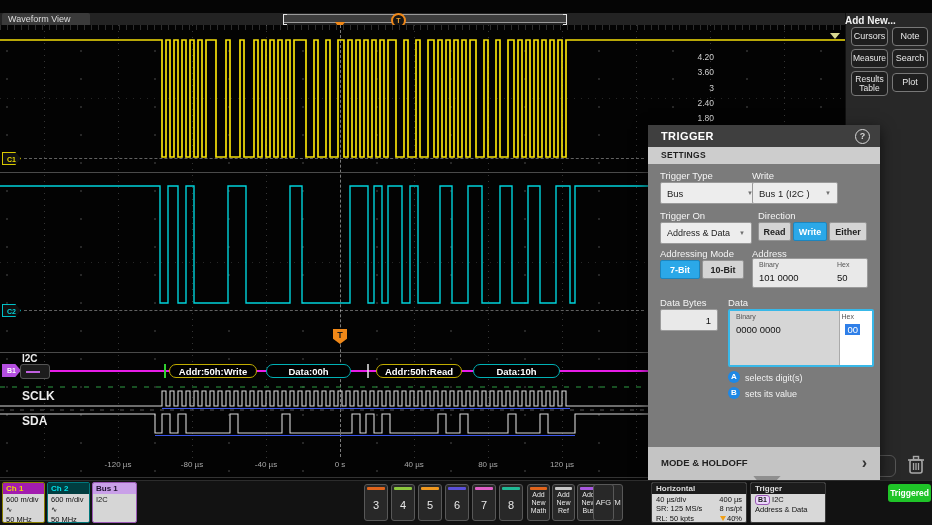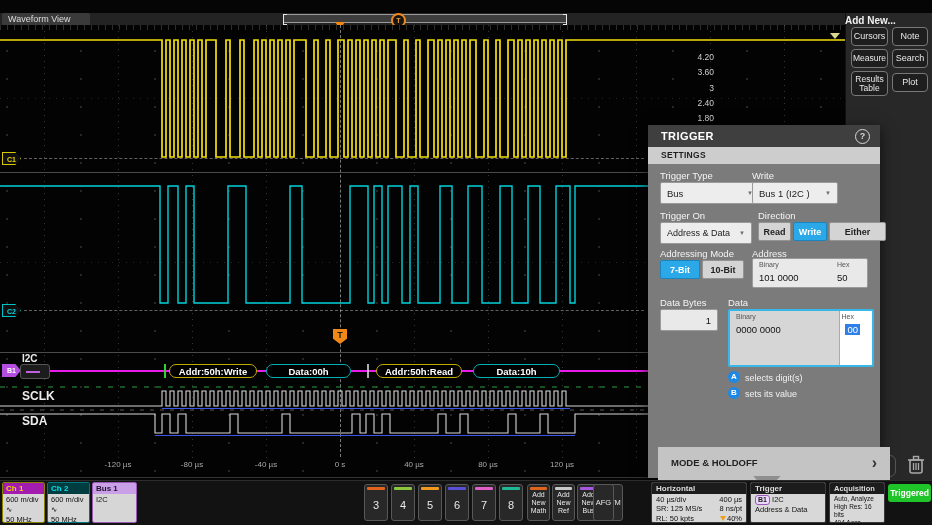--- a/index.html
+++ b/index.html
@@ -63,21 +63,21 @@
   .plabel{color:#f4f4f4;font-size:9.5px;}
   .dropdown{background:#ededed;border:1px solid #9a9a9a;border-radius:2px;color:#1c1c1c;font-size:9.5px;display:flex;align-items:center;padding:0 6px;box-sizing:border-box;justify-content:space-between;cursor:pointer;}
   .dropdown .arr{color:#707070;font-size:6px;}
   .segbtn{height:19px;background:#d4d4d4;border:1px solid #949494;color:#222;font-size:9px;font-weight:bold;display:flex;align-items:center;justify-content:center;box-sizing:border-box;border-radius:2px;cursor:pointer;}
   .segbtn.sel{background:#2ba8e8;border-color:#1d85bd;color:#fff;}
   .valbox{background:#e9e9e9;border:1px solid #9a9a9a;border-radius:2px;box-sizing:border-box;}
   .minilab{font-size:7px;color:#555;}
   .minival{font-size:9.5px;color:#111;}
   .hintcirc{width:12px;height:12px;background:#1e88e5;border-radius:50%;color:#fff;font-size:8px;font-weight:bold;text-align:center;line-height:12px;}
   .hinttext{color:#f2f2f2;font-size:9px;}
-  .pfoot{left:0;top:322px;width:232px;height:42px;background:#c4c4c4;color:#222;font-size:9.5px;font-weight:bold;line-height:31px;padding-left:13px;box-sizing:border-box;margin-left:10px;}
+  .pfoot{left:0;top:322px;width:232px;height:42px;background:#c4c4c4;color:#222;font-size:9.5px;font-weight:bold;line-height:31px;padding-left:13px;box-sizing:border-box;}
   .pfoot .chev{position:absolute;right:13px;top:0;font-size:16px;font-weight:bold;color:#333;}
   .ptail{left:750px;top:476px;width:34px;height:10px;background:#8f8f8f;clip-path:polygon(10% 0,90% 0,62% 100%,34% 100%);}
 
   .hiddenrect{left:866px;top:455px;width:30px;height:22px;border:1px solid #555;border-radius:6px;box-sizing:border-box;}
 
   
   .bottombar{left:0;top:480px;width:932px;height:45px;background:#121212;border-top:1px solid #2c2c2c;box-sizing:border-box;}
   .chbadge{top:482px;width:43px;height:41px;border-radius:2px;overflow:hidden;box-sizing:border-box;cursor:pointer;}
   .chbadge .hd{height:11px;font-size:8px;font-weight:bold;padding:0 3px;line-height:11px;}
   .chbadge .bd{height:30px;background:#d6d6d6;color:#111;font-size:7.5px;line-height:1.3;padding:1px 3px;box-sizing:border-box;}
@@ -210,21 +210,21 @@
     </div>
 
     <div class="abs plabel" style="left:12px;top:85px">Trigger On</div>
     <div class="abs dropdown" style="left:12px;top:97px;width:92px;height:22px;font-size:9px">
       <span>Address &amp; Data</span>
         <span class="arr">▼</span>
     </div>
     <div class="abs plabel" style="left:110px;top:85px">Direction</div>
     <div class="abs segbtn" style="left:110px;top:97px;width:33px">Read</div>
     <div class="abs segbtn sel" style="left:145px;top:97px;width:34px">Write</div>
-    <div class="abs segbtn" style="left:181px;top:97px;width:57px">Either</div>
+    <div class="abs segbtn" style="left:181px;top:97px;width:38px">Either</div>
 
     <div class="abs plabel" style="left:12px;top:123px">Addressing Mode</div>
     <div class="abs segbtn sel" style="left:12px;top:135px;width:40px">7-Bit</div>
     <div class="abs segbtn" style="left:54px;top:135px;width:42px">10-Bit</div>
     <div class="abs plabel" style="left:104px;top:123px">Address</div>
     <div class="abs valbox" style="left:104px;top:133px;width:116px;height:30px">
       <div class="minilab" style="position:absolute;left:6px;top:2px">Binary</div>
       <div class="minival" style="position:absolute;left:6px;top:13px">101 0000</div>
       <div class="minilab" style="position:absolute;left:84px;top:2px">Hex</div>
       <div class="minival" style="position:absolute;left:84px;top:13px">50</div>
@@ -343,23 +343,15 @@
         </div>
     </div>
   </div>
   <div class="abs infopanel" style="left:750px;width:76px">
     <div class="hd">Trigger</div>
     <div class="bd">
       <div><span class="b1badge">B1</span> <span>I2C</span></div>
       <div>Address &amp; Data</div>
     </div>
   </div>
-  <div class="abs infopanel" style="left:829px;width:56px">
-    <div class="hd" style="font-size:7.5px">Acquisition</div>
-    <div class="bd" style="font-size:6.5px">
-      <div><span>Auto,</span> <span>Analyze</span></div>
-      <div>High Res: 16 bits</div>
-      <div>494 Acqs</div>
-    </div>
-  </div>
   <div class="abs trigbtn">Triggered</div>
 
 </div>
 
 </body></html>

